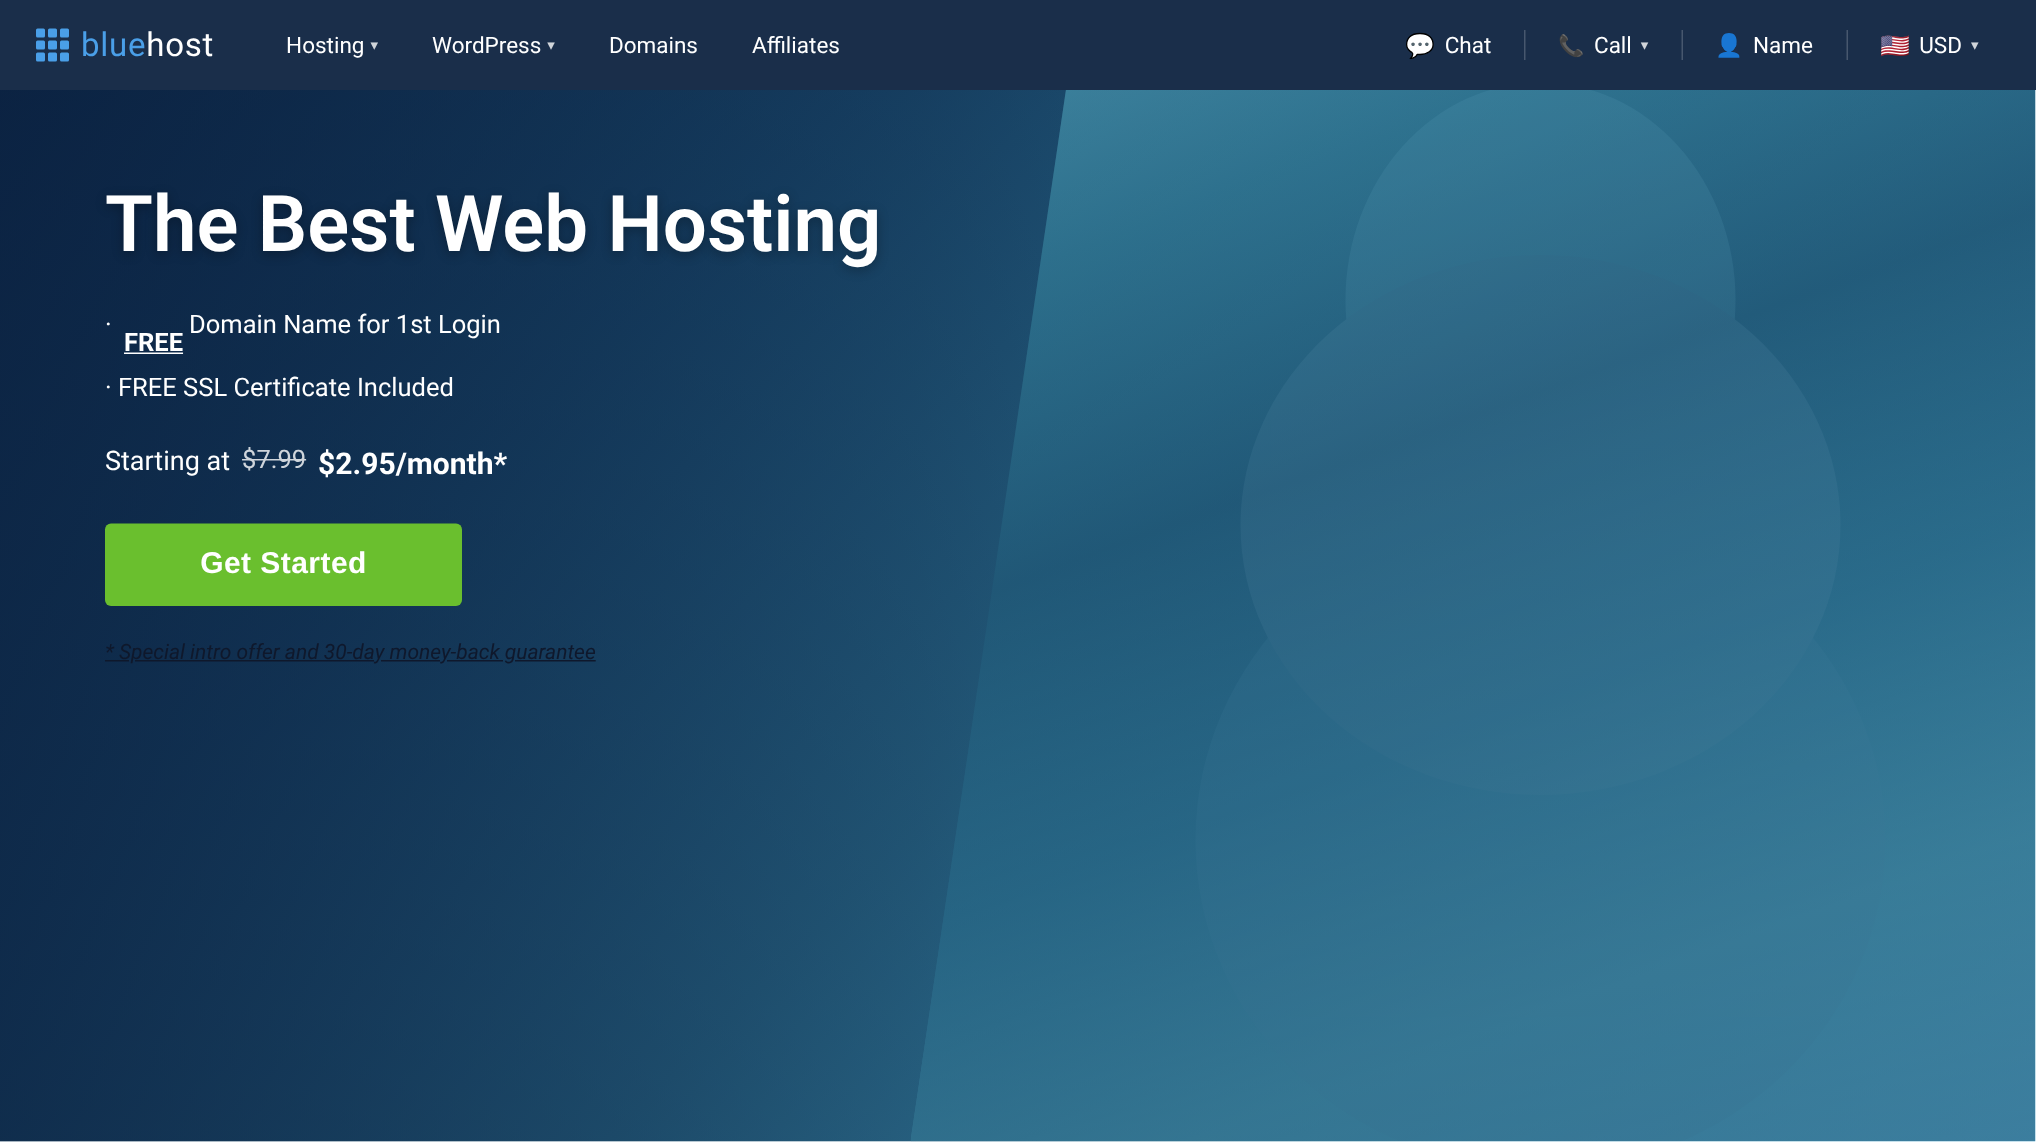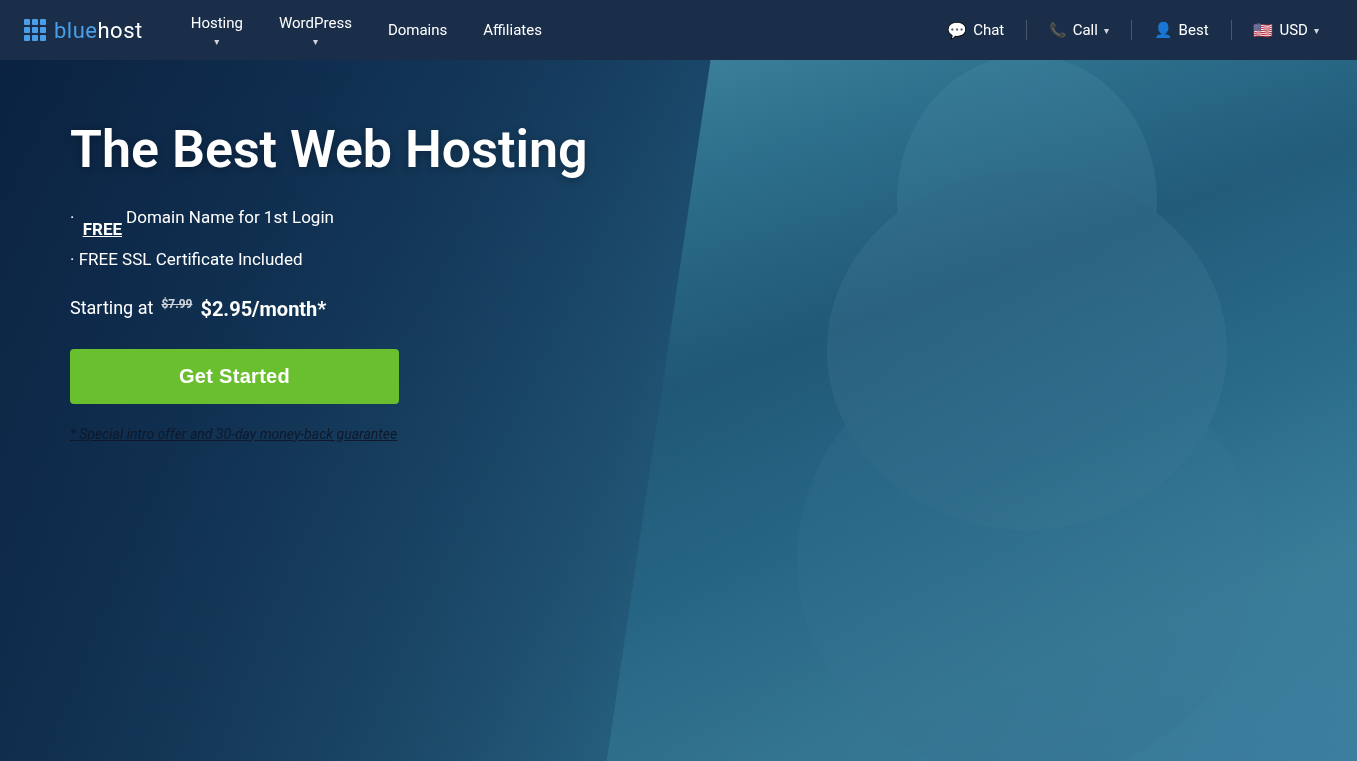--- a/index.html
+++ b/index.html
@@ -50,21 +50,20 @@
       color: white;
       padding: 8px 16px;
       font-size: 15px;
       cursor: pointer;
       border-radius: 3px;
       display: flex;
       align-items: center;
       gap: 4px;
       white-space: nowrap;
       text-decoration: none;
-      flex-direction: column;
     }
     .nav-chevron {
       font-size: 10px;
       opacity: 0.8;
     }
     .navbar-right {
       display: flex;
       align-items: center;
       gap: 8px;
       margin-left: auto;
@@ -152,33 +151,32 @@
       font-size: 18px;
       margin-bottom: 28px;
       display: flex;
       align-items: flex-start;
       gap: 8px;
       flex-wrap: wrap;
     }
     .price-old {
       text-decoration: line-through;
       opacity: 0.8;
-      font-size: 12px;
-      font-weight: bold;
+      font-size: 17px;
     }
     .price-new {
       font-weight: 700;
       font-size: 20px;
     }
     .get-started-btn {
       background: #6abf2e;
       color: white;
       border: none;
       padding: 16px 0;
-      width: 329px;
+      width: 238px;
       font-size: 20px;
       font-weight: 600;
       border-radius: 4px;
       cursor: pointer;
       display: block;
       margin-bottom: 20px;
       letter-spacing: 0.3px;
     }
     .hero-disclaimer {
       color: #0f172a;
@@ -238,21 +236,21 @@
     </a>
     <div class="nav-divider"></div>
     <a class="nav-right-item" href="#">
       <span style="font-size:14px;">📞</span>
       <span>Call</span>
       <span class="nav-chevron">▾</span>
     </a>
     <div class="nav-divider"></div>
     <a class="nav-right-item" href="#">
       <span style="font-size:15px;">👤</span>
-      <span>Best</span>
+      <span>Name</span>
     </a>
     <div class="nav-divider"></div>
     <a class="nav-right-item" href="#">
       <span style="font-size:16px;">🇺🇸</span>
       <span>USD</span>
       <span class="nav-chevron">▾</span>
     </a>
   </div>
 </nav>
 

